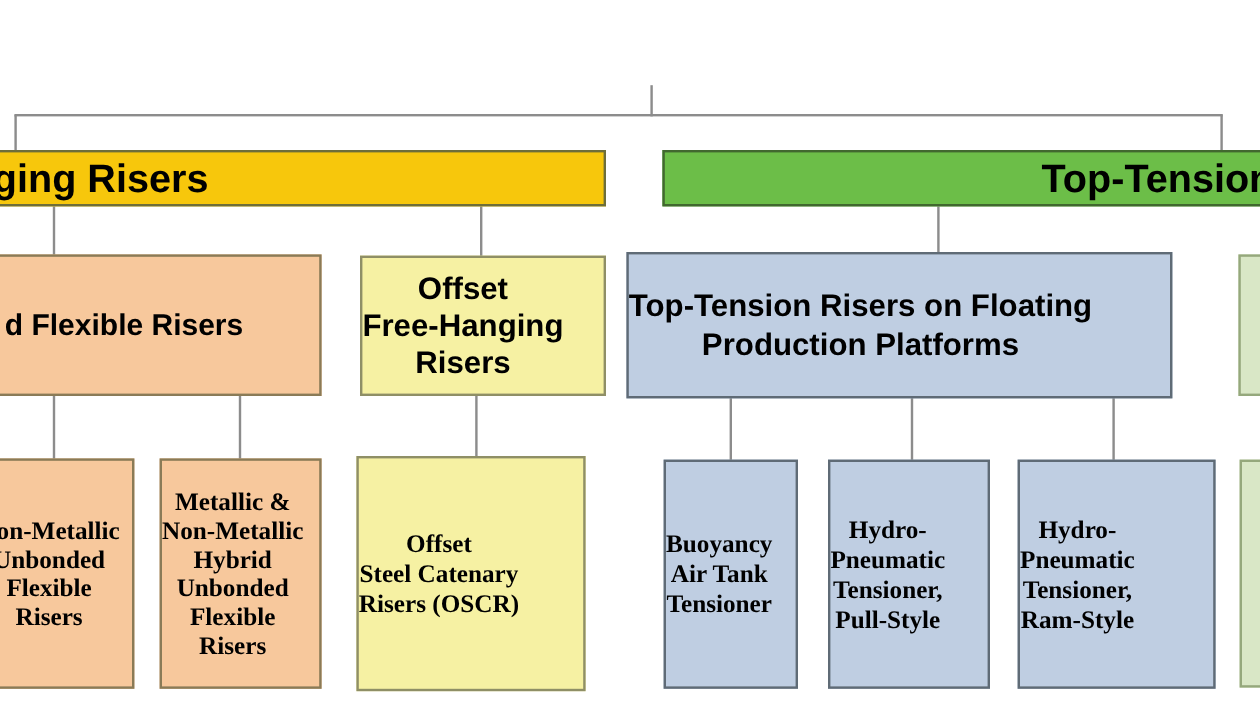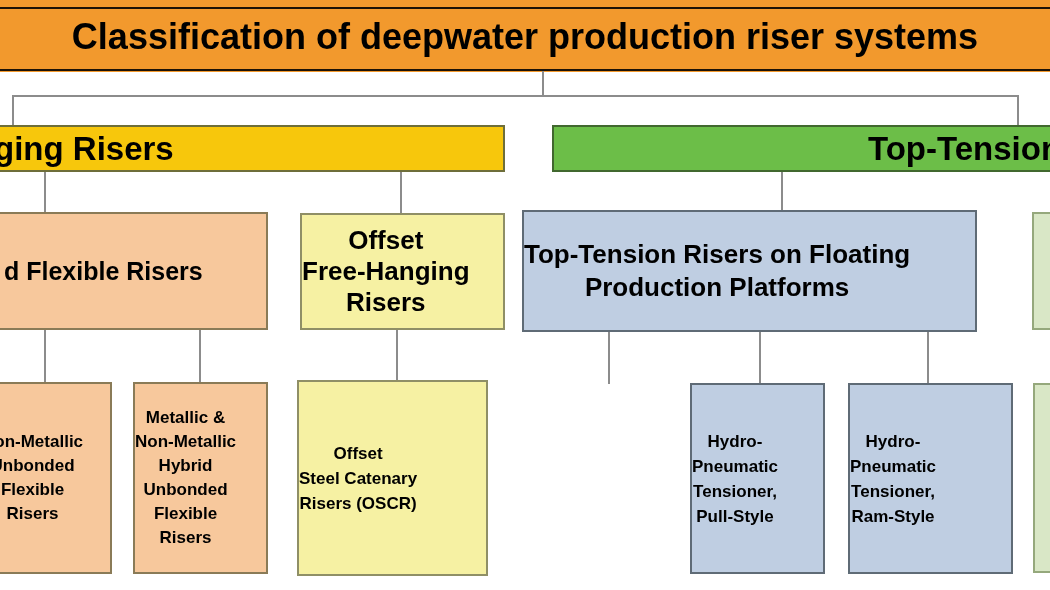--- a/index.html
+++ b/index.html
@@ -30,39 +30,34 @@
   .paleyellow{background:#F6F1A3;border-color:#8F8F66;}
   .blue{background:#BFCEE2;border-color:#5F6B76;}
   .palegreen{background:#D9E7C6;border-color:#95A87C;}
   .l3-flex{left:-40px;top:212px;width:308px;height:118px;font-size:25px;
            justify-content:flex-start;text-align:left;}
   .l3-flex .label{padding-left:42px;white-space:nowrap;}
   .l3-offset{left:300px;top:213px;width:205px;height:117px;font-size:26px;line-height:31px;}
   .l3-ttr{left:522px;top:210px;width:455px;height:122px;font-size:26px;line-height:33px;}
   .l3-sliver{left:1032px;top:212px;width:30px;height:118px;}
   
-  .l4{font-size:17px;line-height:24px;}
+  .l4{font-size:21px;line-height:24px;font-family:Liberation Serif, serif;}
   .l4-a{left:-20px;top:382px;width:132px;height:192px;}
   .l4-b{left:133px;top:382px;width:135px;height:192px;}
   .l4-c{left:297px;top:380px;width:191px;height:196px;line-height:25px;}
   .l4-d{left:553px;top:383px;width:112px;height:191px;line-height:25px;}
   .l4-e{left:690px;top:383px;width:135px;height:191px;line-height:25px;}
   .l4-f{left:848px;top:383px;width:165px;height:191px;line-height:25px;}
   .l4-g{left:1033px;top:383px;width:30px;height:190px;}
 </style>
 </head>
 <body>
 
 <div class="page">
 
-  <div class="banner">
-    <div class="banner-line top"></div>
-    <div class="title">Classification of deepwater production riser systems</div>
-    <div class="banner-line bottom"></div>
-  </div>
 
   <div class="conn" style="left:542px;top:71px;width:2px;height:26px;"></div>
   <div class="conn" style="left:12px;top:95px;width:1007px;height:2px;"></div>
   <div class="conn" style="left:12px;top:96px;width:2px;height:30px;"></div>
   <div class="conn" style="left:1017px;top:96px;width:2px;height:31px;"></div>
   <div class="conn" style="left:44px;top:172px;width:2px;height:41px;"></div>
   <div class="conn" style="left:400px;top:172px;width:2px;height:42px;"></div>
   <div class="conn" style="left:781px;top:172px;width:2px;height:39px;"></div>
   <div class="conn" style="left:44px;top:330px;width:2px;height:53px;"></div>
   <div class="conn" style="left:199px;top:330px;width:2px;height:53px;"></div>
@@ -104,20 +99,25 @@
 Hybrid
 Unbonded
 Flexible
 Risers</div>
   </div>
   <div class="box paleyellow l4 l4-c">
     <div class="label">Offset
 Steel Catenary
 Risers (OSCR)</div>
   </div>
+  <div class="box blue l4 l4-d">
+    <div class="label">Buoyancy
+Air Tank
+Tensioner</div>
+  </div>
   <div class="box blue l4 l4-e">
     <div class="label">Hydro-
 Pneumatic
 Tensioner,
 Pull-Style</div>
   </div>
   <div class="box blue l4 l4-f">
     <div class="label">Hydro-
 Pneumatic
 Tensioner,

